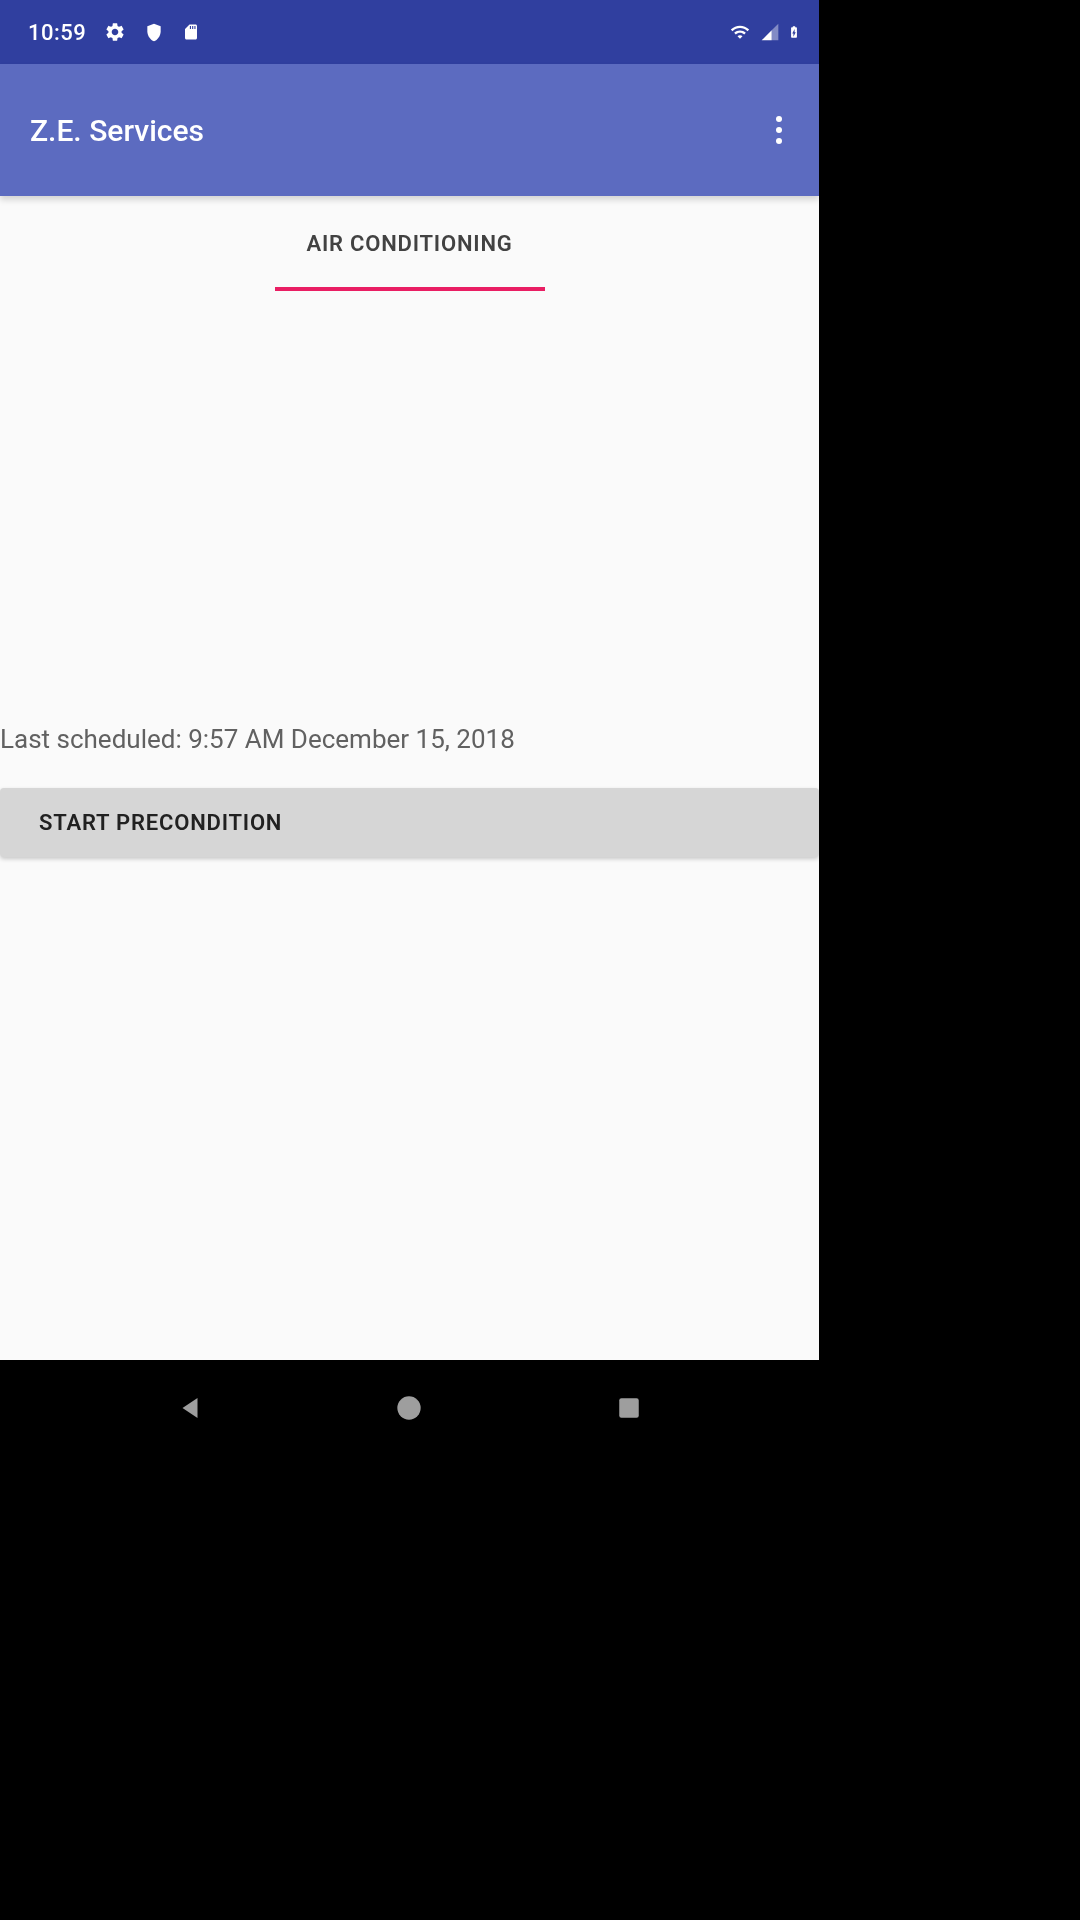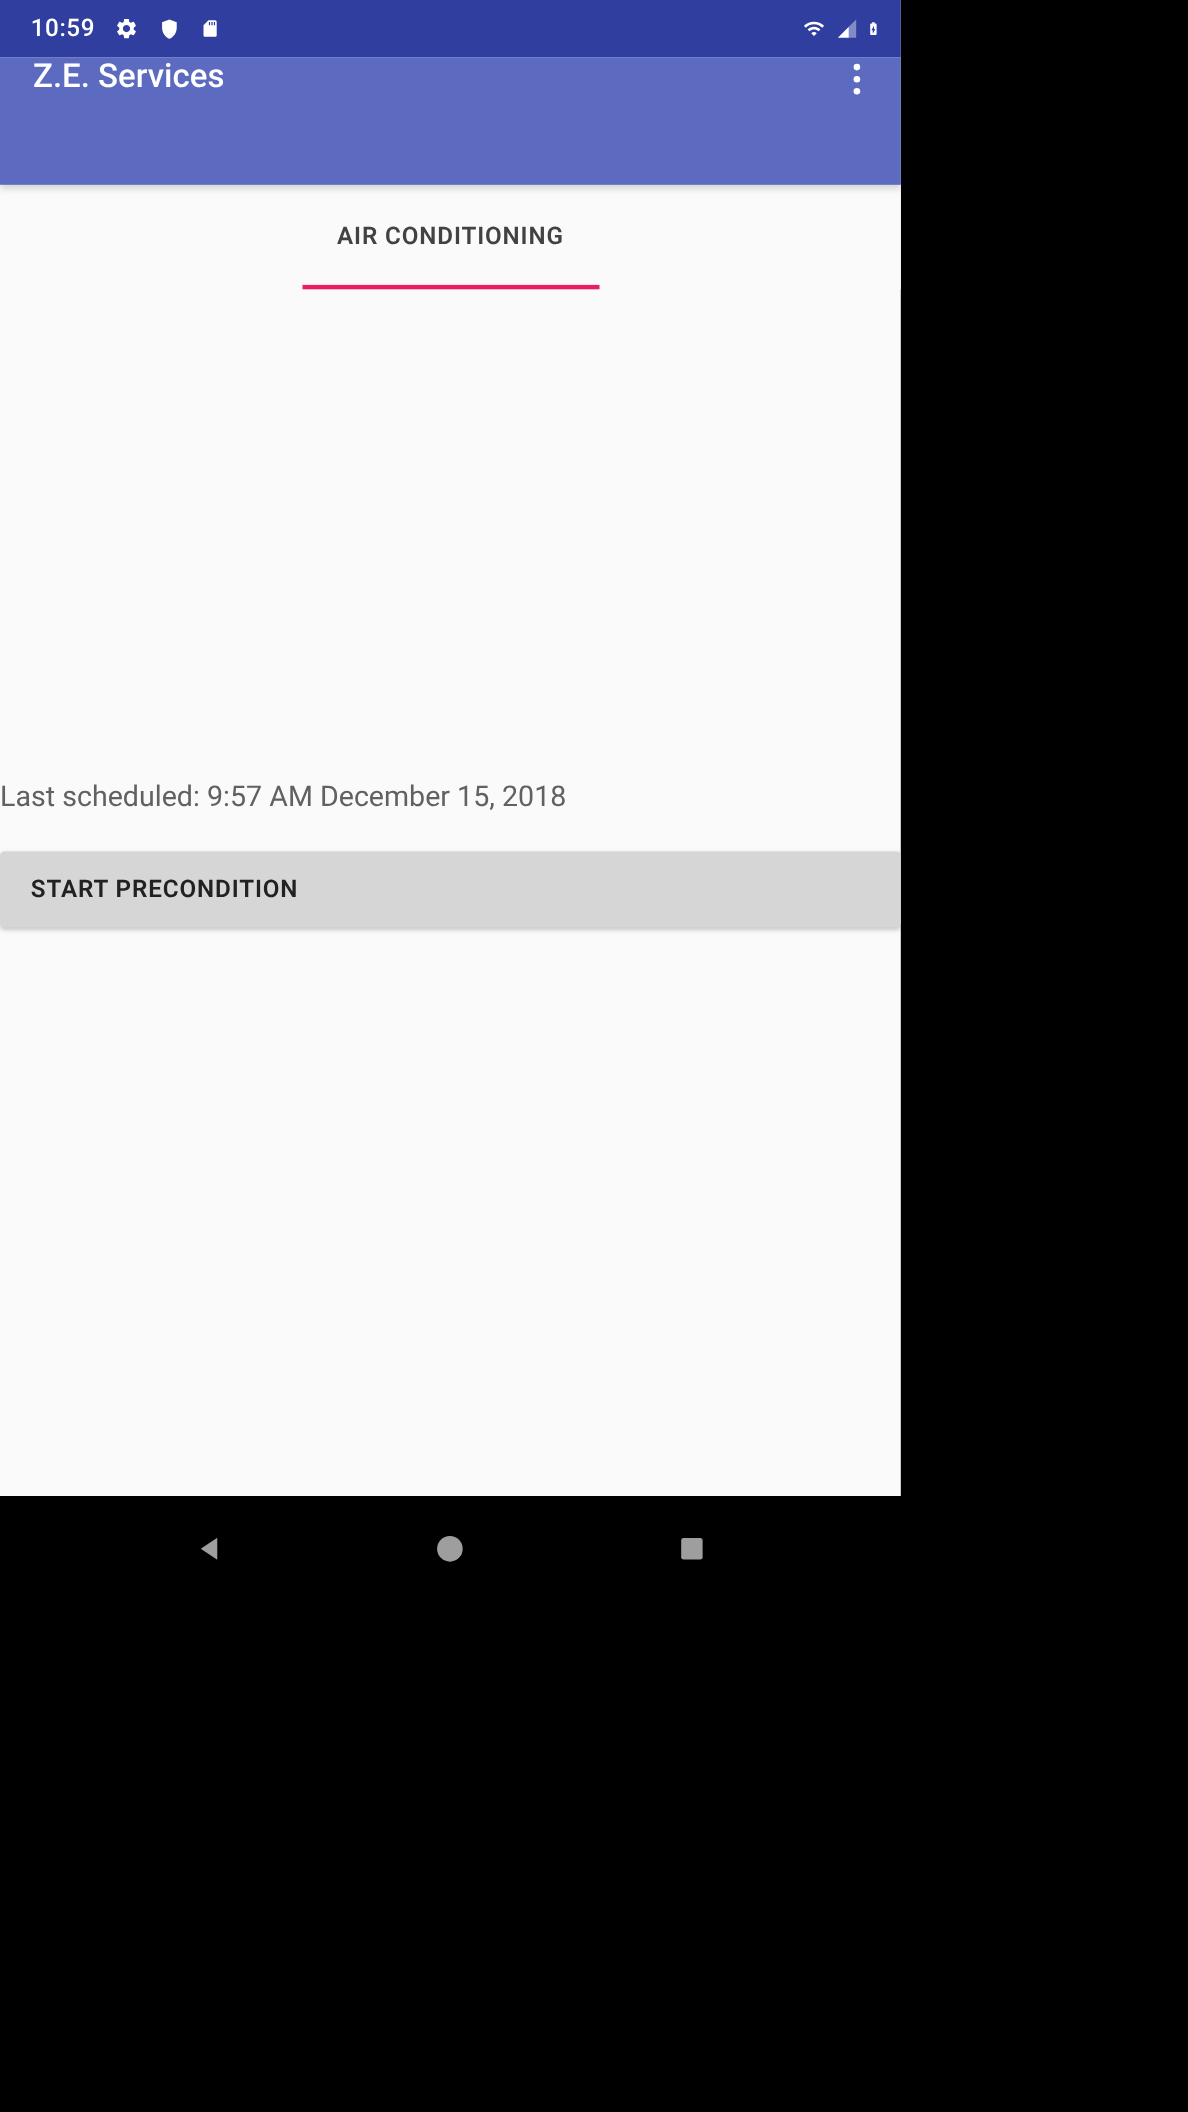--- a/index.html
+++ b/index.html
@@ -12,21 +12,21 @@
       position: relative;
     }
     .screen {
       width: 100%;
       height: 1360px;
       background: #fafafa;
       display: flex;
       flex-direction: column;
     }
     .status-bar {
-      height: 52px;
+      height: 64px;
       background: #303F9F;
       display: flex;
       align-items: center;
       justify-content: space-between;
       padding: 0 18px 0 28px;
       color: #fff;
       gap: 28px;
     }
     .status-left {
       display: flex;
@@ -37,24 +37,24 @@
       font-size: 22px;
       font-weight: 500;
       letter-spacing: 0.5px;
     }
     .status-right {
       display: flex;
       align-items: center;
       gap: 6px;
     }
     .app-bar {
-      height: 116px;
+      height: 132px;
       background: #5C6BC0;
       display: flex;
-      align-items: flex-start;
+      align-items: center;
       justify-content: space-between;
       padding: 0 20px 0 30px;
       box-shadow: 0 4px 6px rgba(0,0,0,0.15);
       position: relative;
       z-index: 2;
     }
     .app-title {
       color: #fff;
       font-size: 30px;
       font-weight: 500;
@@ -120,21 +120,21 @@
       color: #616161;
       font-size: 26px;
       font-weight: 400;
     }
     .btn-precondition {
       background: #d6d6d6;
       color: #212121;
       font-size: 22px;
       font-weight: 600;
       letter-spacing: 0.8px;
-      padding: 22px 28px;
+      padding: 22px 39px;
       border-radius: 4px;
       box-shadow: 0 2px 4px rgba(0,0,0,0.2);
       cursor: pointer;
     }
     .nav-bar {
       position: absolute;
       bottom: 0;
       left: 0;
       width: 100%;
       height: 95px;

